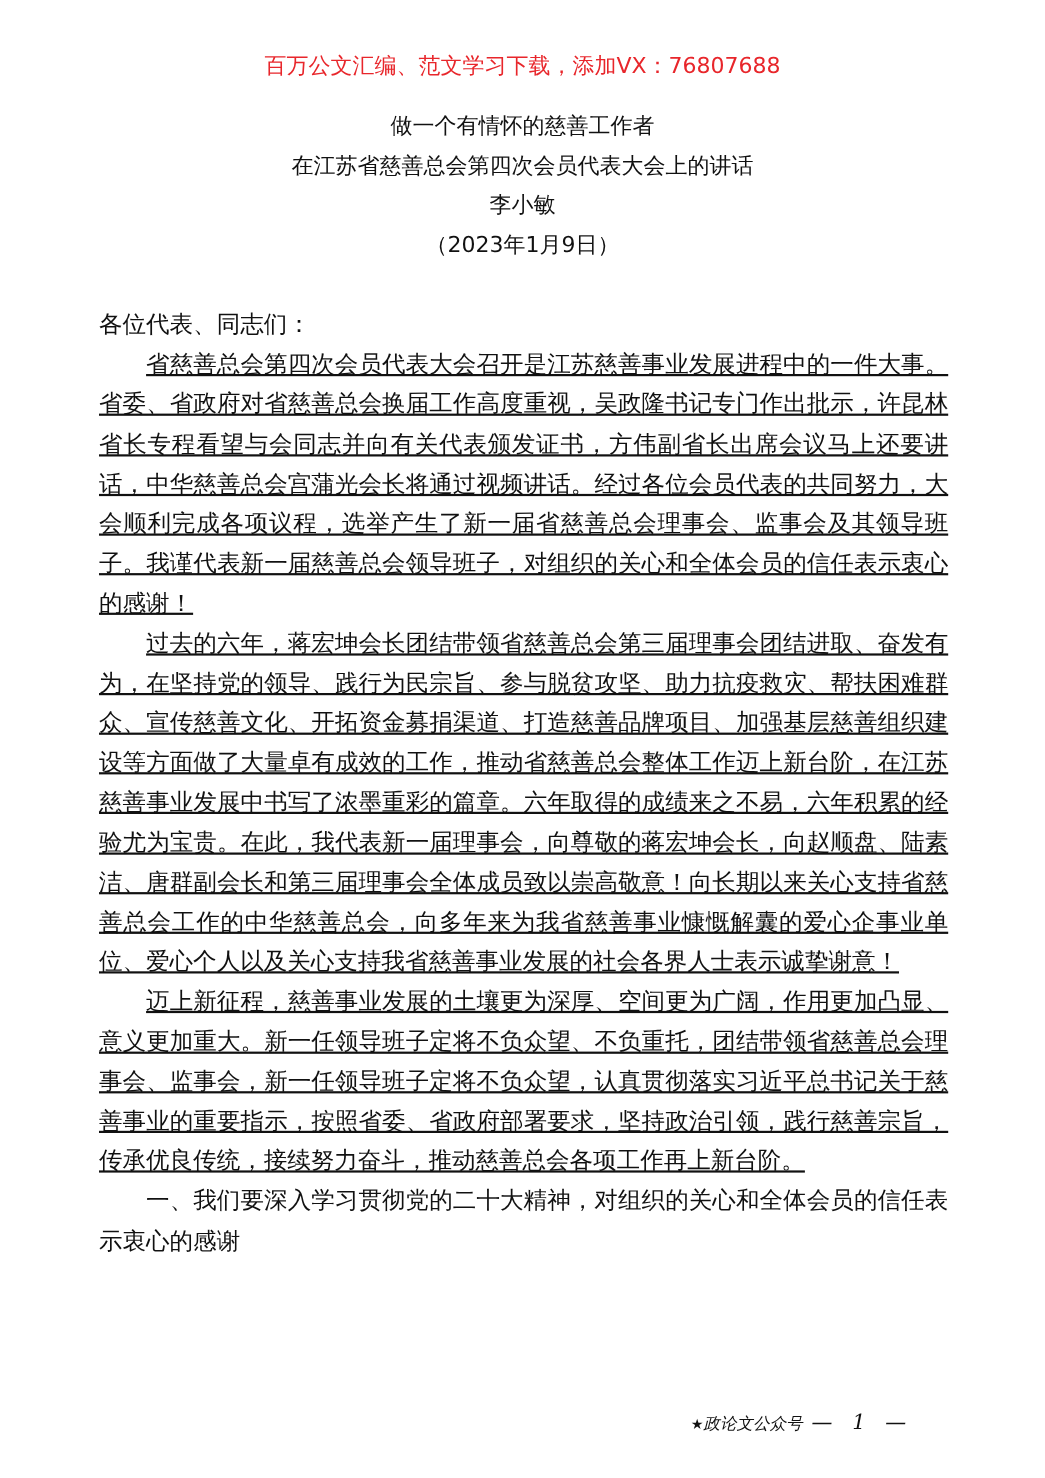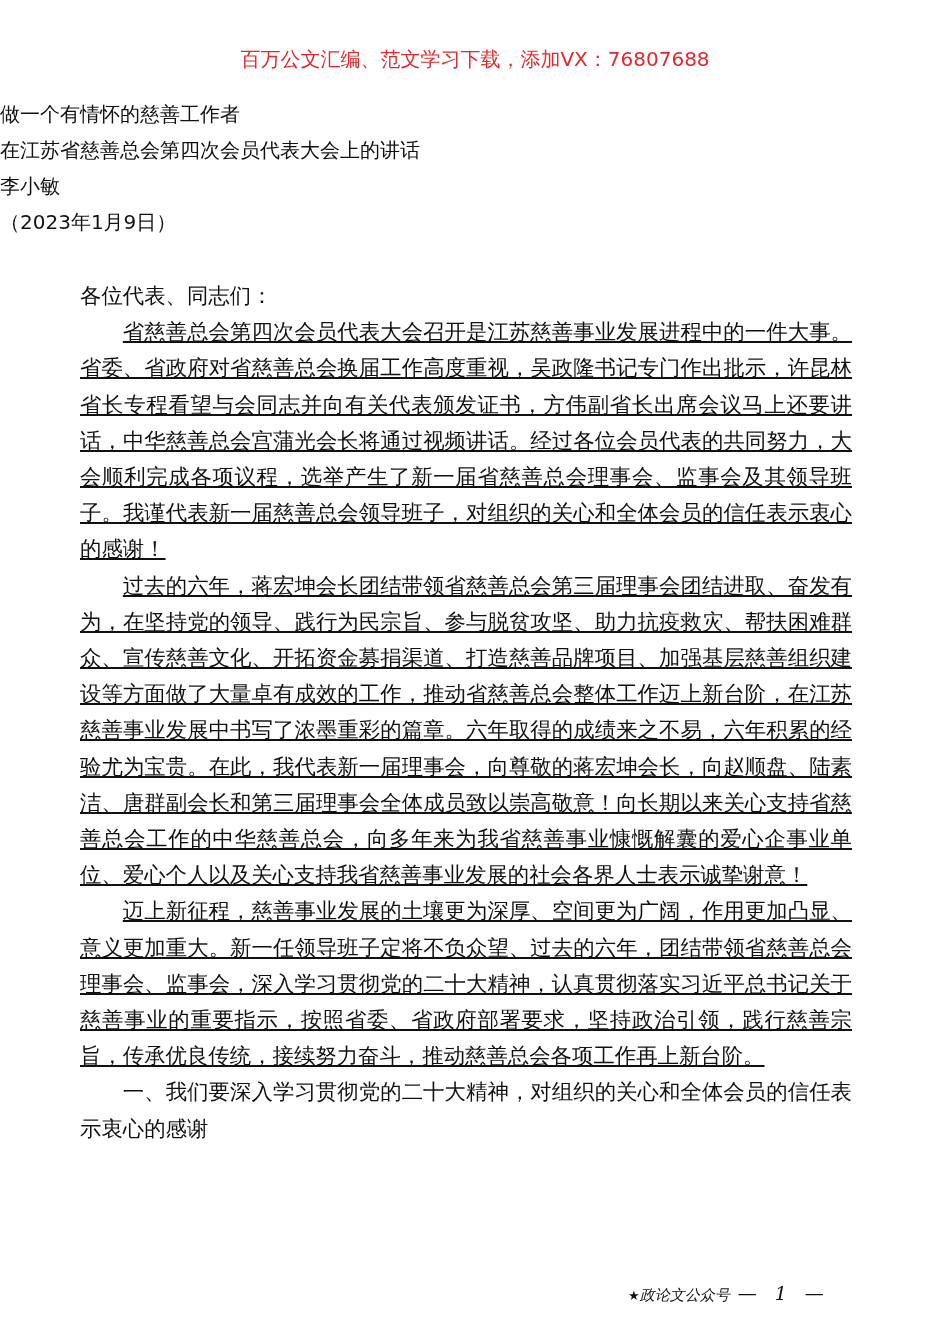--- a/index.html
+++ b/index.html
@@ -30,31 +30,31 @@
       text-align: center;
       font-size: 20px;
       line-height: 30px;
       color: #e8262b;
     }
     .title-block {
       position: absolute;
       top: 96px;
       left: 0;
       width: 950px;
-      text-align: left;
+      text-align: center;
       font-size: 20px;
     }
     .title-line {
       height: 36px;
       line-height: 36px;
     }
     .body-text {
       position: absolute;
       top: 278px;
-      left: 80px;
+      left: 90px;
       width: 772px;
       font-size: 21.4px;
       line-height: 36.2px;
       text-align: justify;
       text-justify: inter-character;
     }
     .para {
       margin: 0;
       text-indent: 2em;
       text-decoration: underline;
@@ -97,21 +97,21 @@
     <div class="title-line">做一个有情怀的慈善工作者</div>
     <div class="title-line">在江苏省慈善总会第四次会员代表大会上的讲话</div>
     <div class="title-line">李小敏</div>
     <div class="title-line">（2023年1月9日）</div>
   </div>
 
   <div class="body-text">
     <p class="salutation">各位代表、同志们：</p>
     <p class="para">省慈善总会第四次会员代表大会召开是江苏慈善事业发展进程中的一件大事。省委、省政府对省慈善总会换届工作高度重视，吴政隆书记专门作出批示，许昆林省长专程看望与会同志并向有关代表颁发证书，方伟副省长出席会议马上还要讲话，中华慈善总会宫蒲光会长将通过视频讲话。经过各位会员代表的共同努力，大会顺利完成各项议程，选举产生了新一届省慈善总会理事会、监事会及其领导班子。我谨代表新一届慈善总会领导班子，对组织的关心和全体会员的信任表示衷心的感谢！</p>
     <p class="para">过去的六年，蒋宏坤会长团结带领省慈善总会第三届理事会团结进取、奋发有为，在坚持党的领导、践行为民宗旨、参与脱贫攻坚、助力抗疫救灾、帮扶困难群众、宣传慈善文化、开拓资金募捐渠道、打造慈善品牌项目、加强基层慈善组织建设等方面做了大量卓有成效的工作，推动省慈善总会整体工作迈上新台阶，在江苏慈善事业发展中书写了浓墨重彩的篇章。六年取得的成绩来之不易，六年积累的经验尤为宝贵。在此，我代表新一届理事会，向尊敬的蒋宏坤会长，向赵顺盘、陆素洁、唐群副会长和第三届理事会全体成员致以崇高敬意！向长期以来关心支持省慈善总会工作的中华慈善总会，向多年来为我省慈善事业慷慨解囊的爱心企事业单位、爱心个人以及关心支持我省慈善事业发展的社会各界人士表示诚挚谢意！</p>
-    <p class="para">迈上新征程，慈善事业发展的土壤更为深厚、空间更为广阔，作用更加凸显、意义更加重大。新一任领导班子定将不负众望、过去的六年，团结带领省慈善总会理事会、监事会，深入学习贯彻党的二十大精神，认真贯彻落实习近平总书记关于慈善事业的重要指示，按照省委、省政府部署要求，坚持政治引领，践行慈善宗旨，传承优良传统，接续努力奋斗，推动慈善总会各项工作再上新台阶。</p>
+    <p class="para">迈上新征程，慈善事业发展的土壤更为深厚、空间更为广阔，作用更加凸显、意义更加重大。新一任领导班子定将不负众望、不负重托，团结带领省慈善总会理事会、监事会，新一任领导班子定将不负众望，认真贯彻落实习近平总书记关于慈善事业的重要指示，按照省委、省政府部署要求，坚持政治引领，践行慈善宗旨，传承优良传统，接续努力奋斗，推动慈善总会各项工作再上新台阶。</p>
     <p class="section-heading">一、我们要深入学习贯彻党的二十大精神，对组织的关心和全体会员的信任表示衷心的感谢</p>
   </div>
 
   <div class="footer">
     <span class="star">★</span><span>政论文公众号</span><span class="page-num">— 1 —</span>
   </div>
 
 </div>
 
 </body></html>

